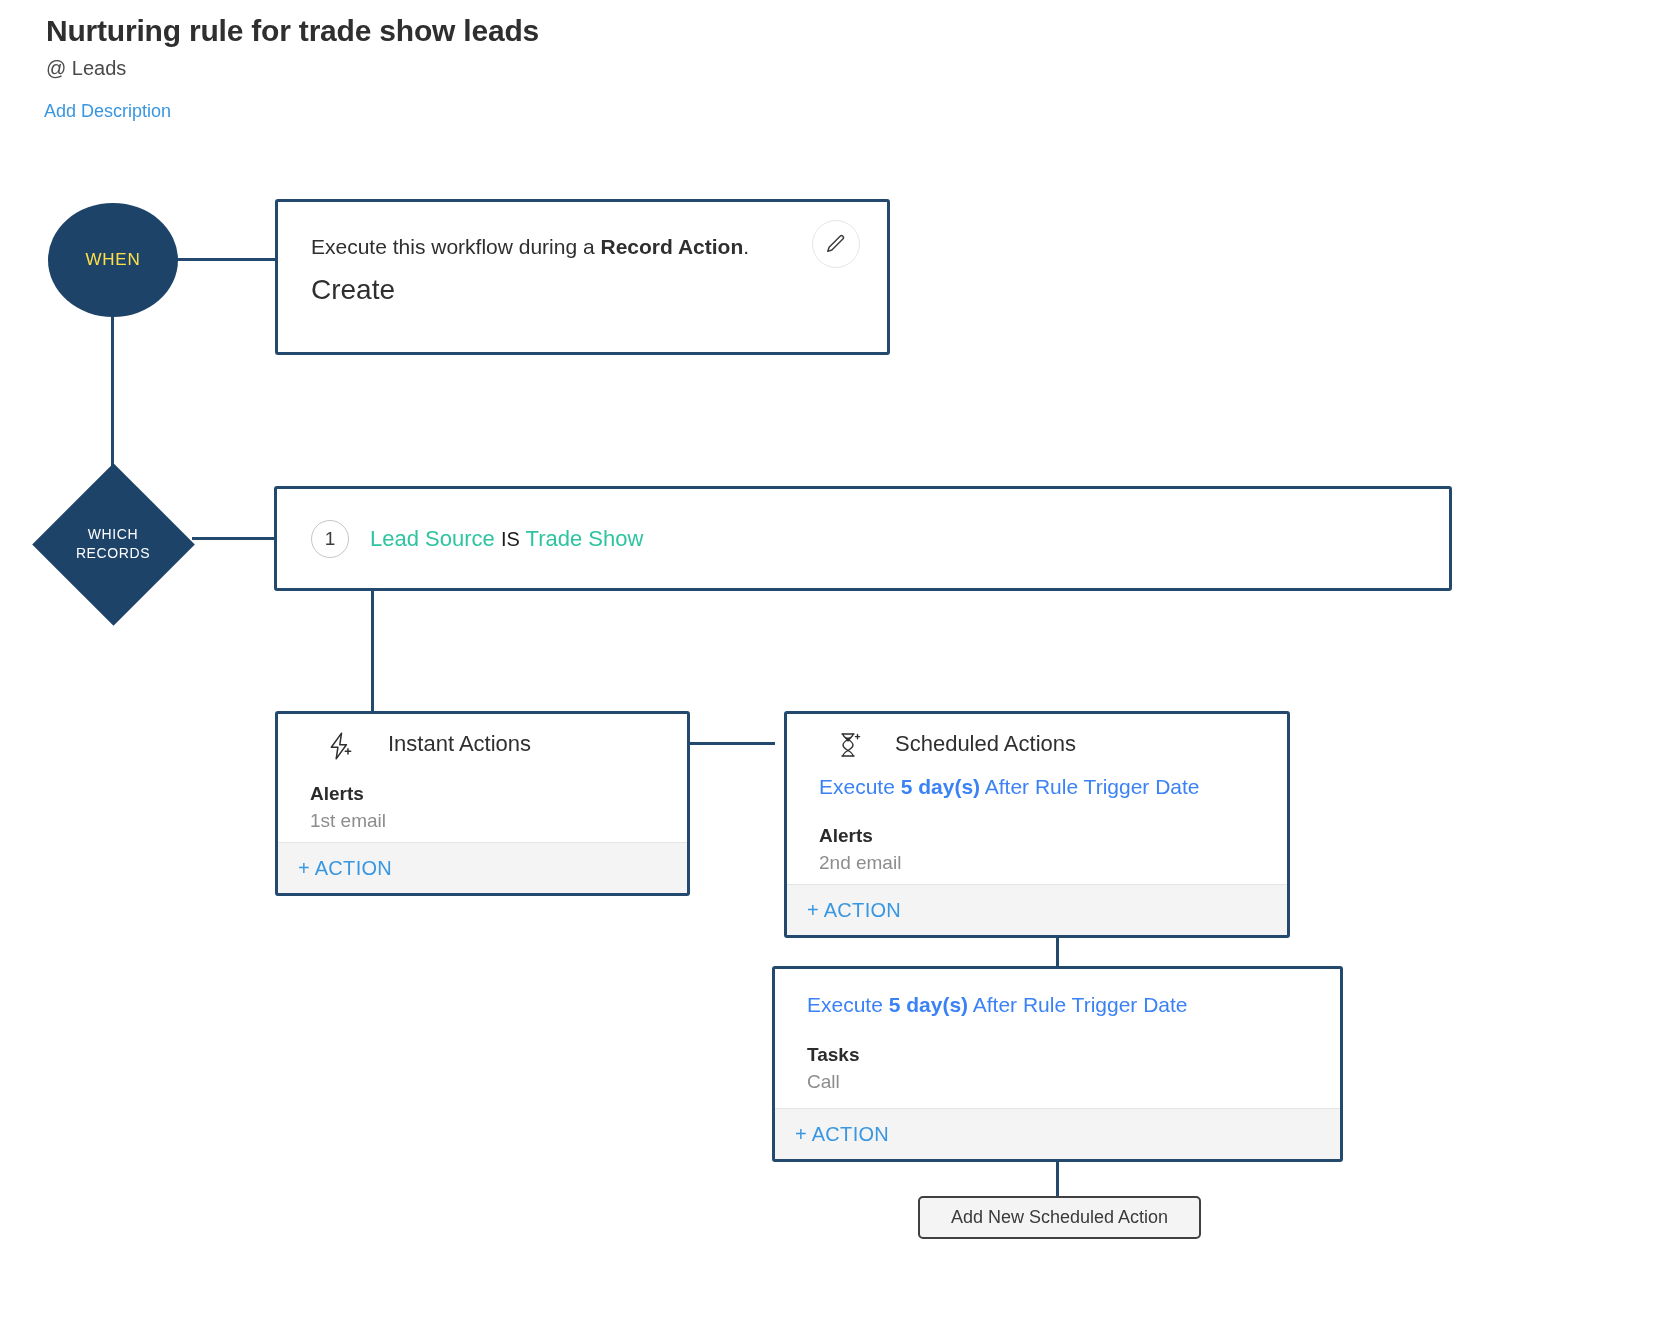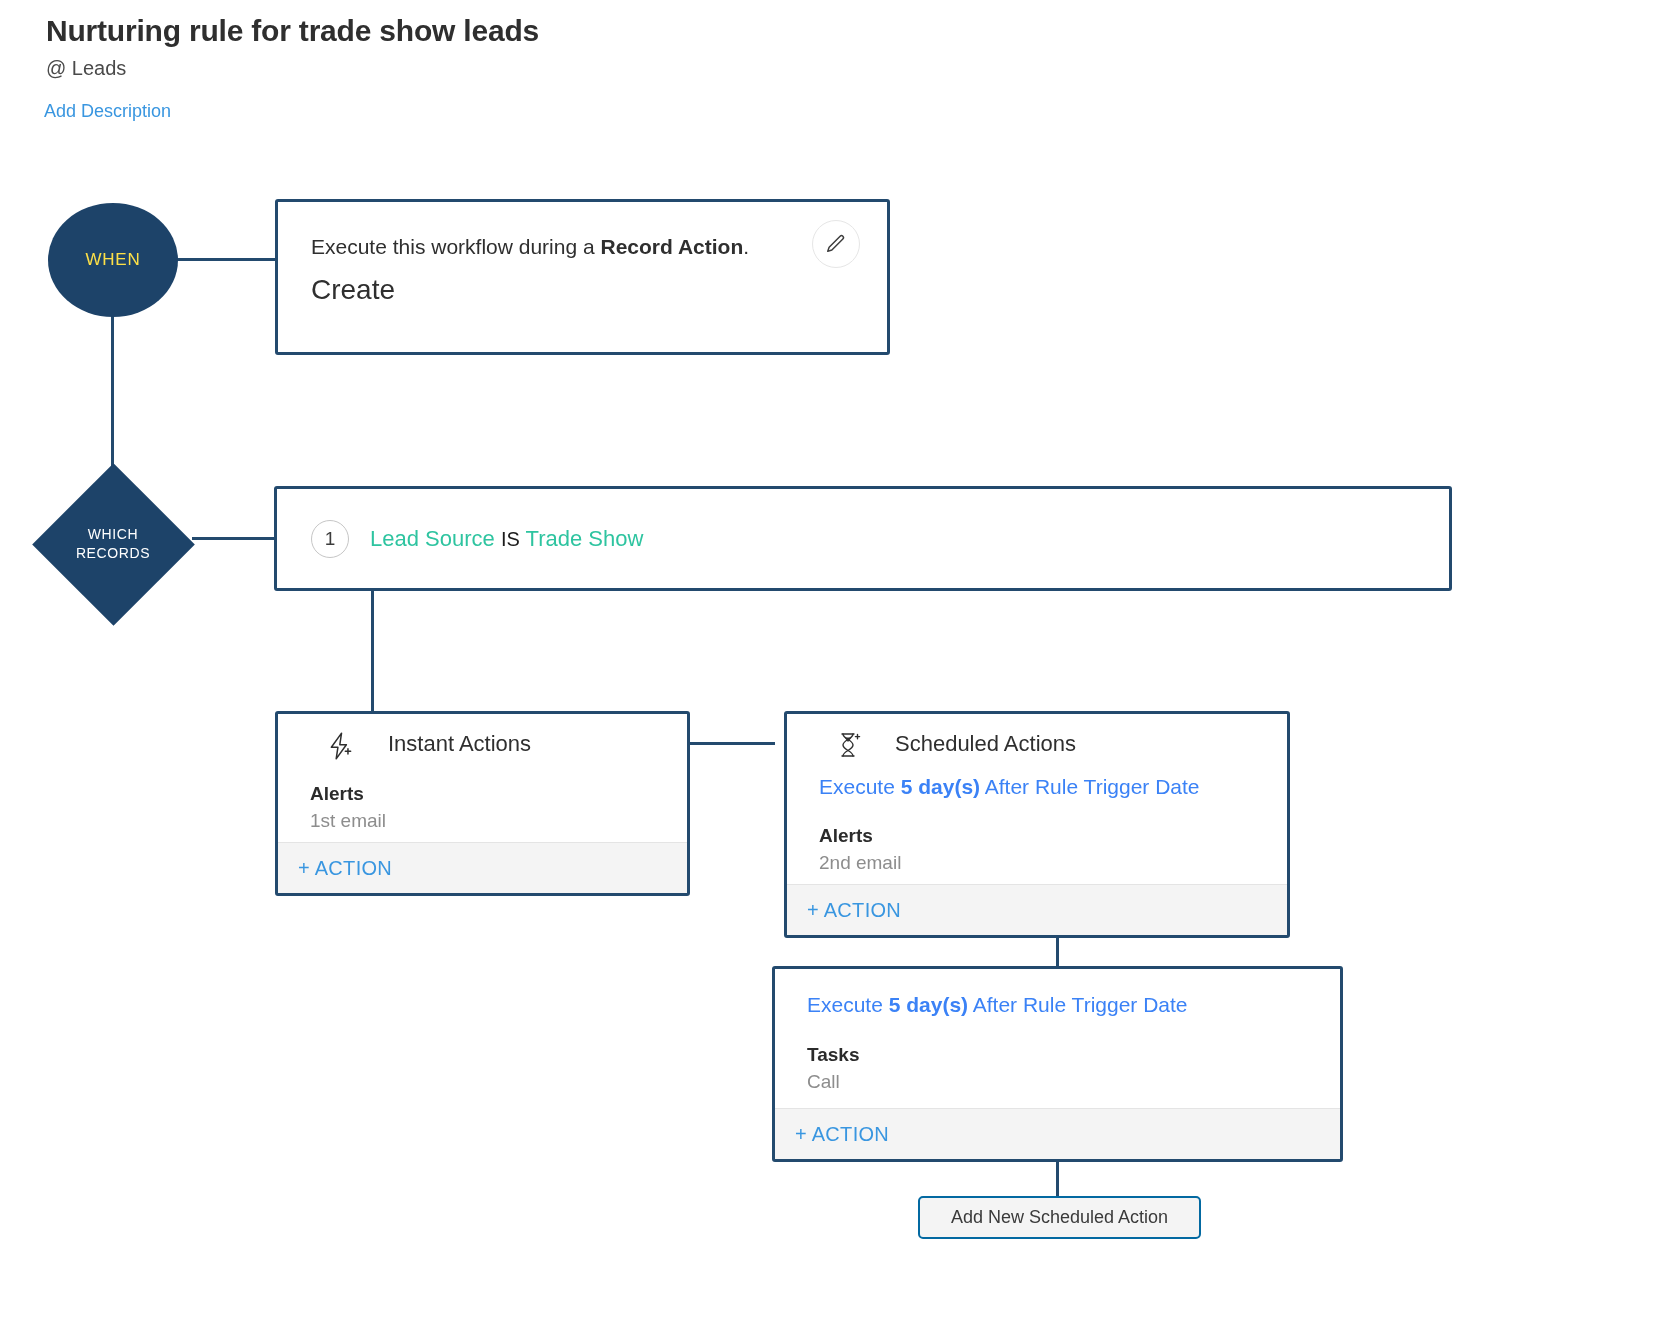--- a/index.html
+++ b/index.html
@@ -272,21 +272,21 @@
   }
 
   
   #add-new-scheduled-action-button {
     position: absolute;
     left: 918px;
     top: 1196px;
     width: 283px;
     height: 43px;
     background: #f4f4f4;
-    border: 2px solid #0369a1;
+    border: 2px solid #404040;
     border-radius: 5px;
     font-size: 18px;
     color: #3a3a3a;
     font-family: "Liberation Sans", sans-serif;
     cursor: pointer;
   }
 
   
   .icon-svg { display: block; }
 </style>

